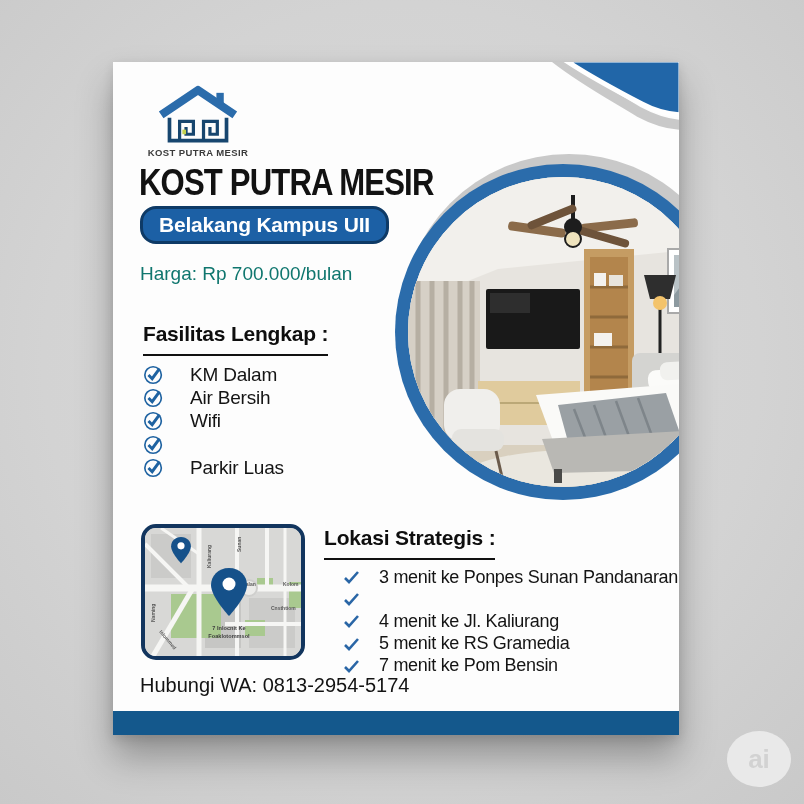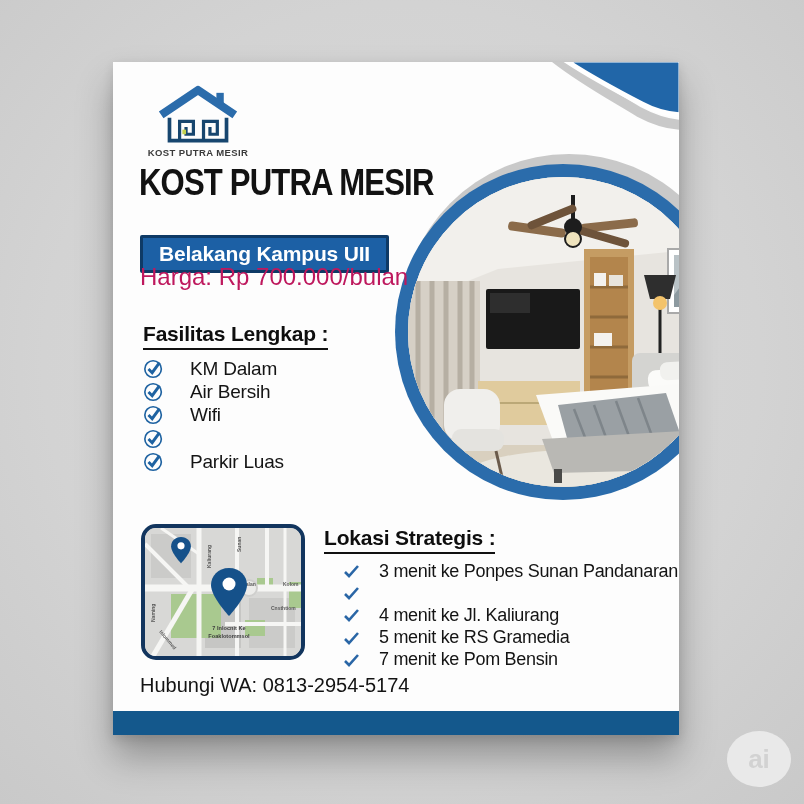--- a/index.html
+++ b/index.html
@@ -24,29 +24,29 @@
 
   
   .logo { position:absolute; left:10px; top:22px; width:150px; text-align:center; }
   .logo svg { display:block; margin:0 auto; }
   .logo-label { margin-top:3px; font-size:9.5px; font-weight:bold; letter-spacing:.4px; color:#3b3b3b; }
 
   .title { position:absolute; left:26px; top:100px; font-size:37px; font-weight:bold;
     color:#121212; letter-spacing:-1px; white-space:nowrap;
     transform:scaleX(.84); transform-origin:left center; }
 
-  .badge { position:absolute; left:27px; top:173px; height:36px; padding:16px 16px;
-    background:#1c60a5; border:3px solid #0e3a66; border-radius:2px;
+  .badge { position:absolute; left:27px; top:144px; height:36px; padding:16px 16px;
+    background:#1c60a5; border:3px solid #0e3a66; border-radius:16px;
     color:#fff; font-size:21px; font-weight:bold; display:flex; align-items:center;
     letter-spacing:-.2px; }
 
-  .price { position:absolute; left:27px; top:201px; font-size:24px; color:#be185d; }
+  .price { position:absolute; left:27px; top:201px; font-size:19px; color:#0f766e; }
 
   .section-h { font-size:21px; font-weight:bold; color:#0e0e0e;
-    border-bottom:2.5px solid #111; padding-bottom:2px; display:inline-block;
+    border-bottom:2.5px solid #111; padding-bottom:8px; display:inline-block;
     letter-spacing:-.2px; }
   .fasilitas { position:absolute; left:30px; top:260px; }
   .fas-list { list-style:none; margin-top:7px; }
   .fas-list li { display:flex; align-items:center; gap:25px; height:23.3px; }
   .fas-list li span { font-size:19px; color:#141414; letter-spacing:-.2px; }
 
   .map { position:absolute; left:28px; top:462px; width:164px; height:136px;
     border:4px solid #12355e; border-radius:15px; overflow:hidden; background:#d8d8d6; }
 
   .lokasi { position:absolute; left:211px; top:464px; }

